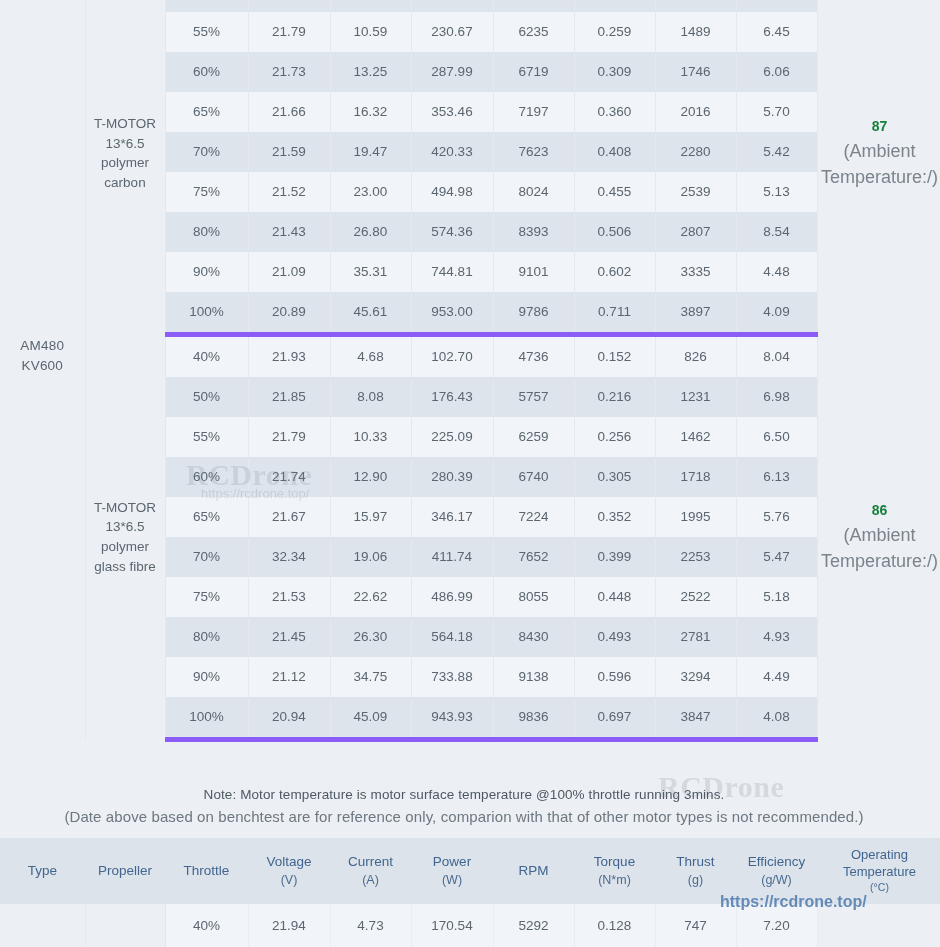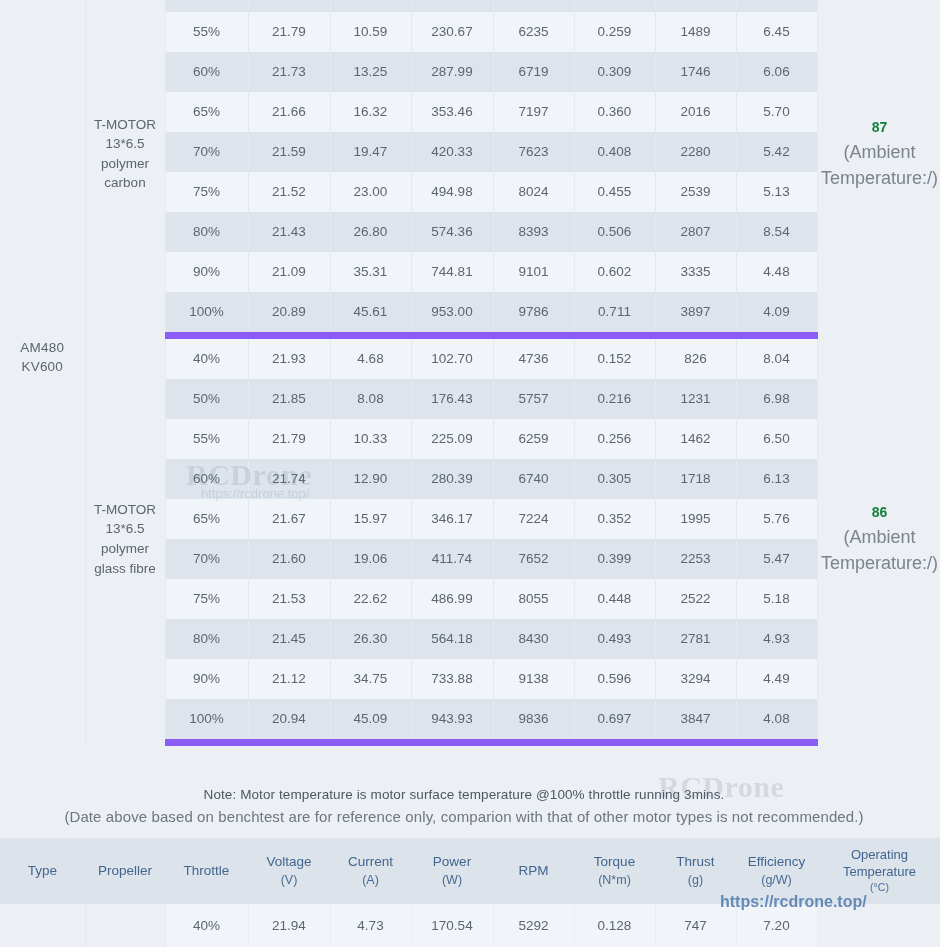--- a/index.html
+++ b/index.html
@@ -62,21 +62,21 @@
     background:#eceff4 !important;
     color:#4a5560;
     font-size:13px;
     line-height:1.5;
     border-right:none;
   }
   td.temp-cell .big{
     display:block;font-size:14px;color:#15803d;font-weight:bold;margin-bottom:2px;
   }
   td.temp-cell .sub{display:block;color:#7b848d;font-size:18px;}
-  tr.blockend td{border-bottom:7px solid #8b5cf6;}
+  tr.blockend td{border-bottom:5px solid #8b5cf6;}
   td.first-col-edge{border-left:none;}
   td.data{border-right:1px solid #e8edf2;}
   td.lastdata{border-right:1px solid #e3e9ef;margin-left:41px;}
 
   
   .note{
     position:absolute;left:0;top:778px;width:928px;height:56px;
     background:#eceff4;
     text-align:center;
     color:#5a6570;
@@ -308,21 +308,21 @@
           <td class="data">21.67</td>
           <td class="data">15.97</td>
           <td class="data">346.17</td>
           <td class="data">7224</td>
           <td class="data">0.352</td>
           <td class="data">1995</td>
           <td class="lastdata">5.76</td>
         </tr>
         <tr class="odd">
           <td class="data">70%</td>
-          <td class="data">21.60</td>
+          <td class="data">32.34</td>
           <td class="data">19.06</td>
           <td class="data">411.74</td>
           <td class="data">7652</td>
           <td class="data">0.399</td>
           <td class="data">2253</td>
           <td class="lastdata">5.47</td>
         </tr>
         <tr class="even">
           <td class="data">75%</td>
           <td class="data">21.53</td>

